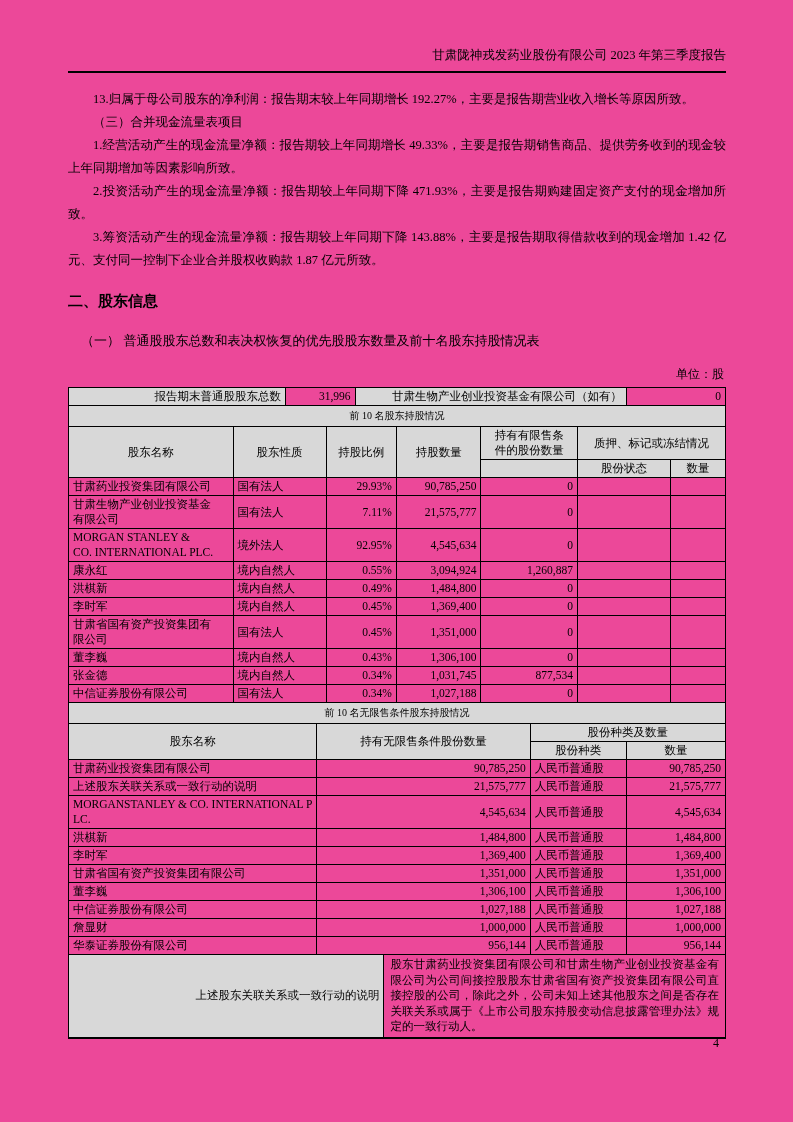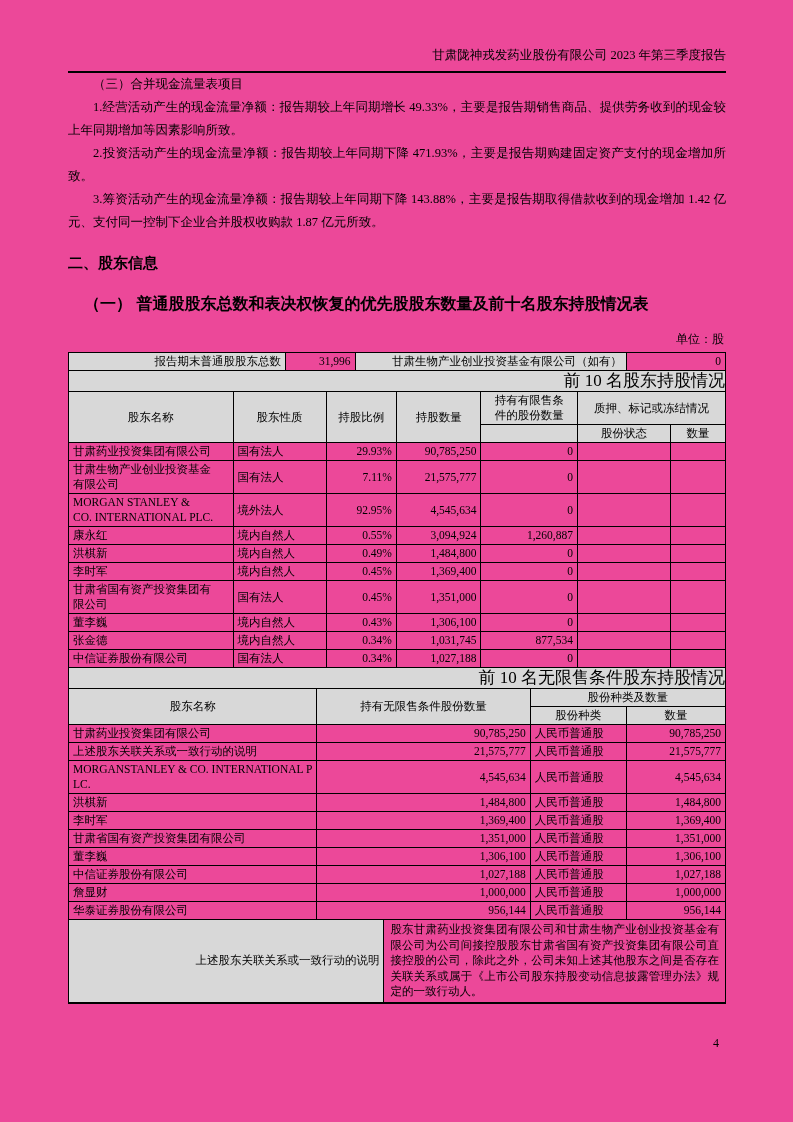--- a/index.html
+++ b/index.html
@@ -6,43 +6,44 @@
   .page {
     width:793px; height:1122px; background:#ec4899; position:relative;
     margin:0 auto; font-family:"Liberation Serif","DejaVu Serif",serif; color:#000;
     overflow:hidden;
   }
   .content { position:absolute; left:68px; top:46px; width:658px; }
   .doc-header { text-align:right; font-size:12.5px; line-height:18px; padding-bottom:7px; border-bottom:2.5px solid #000; }
   .para { font-size:12.5px; line-height:23px; text-align:justify; text-indent:2em; margin:0; }
   .para.first { margin-top:15px; }
   .sec-title { font-family:"Liberation Sans","DejaVu Sans",sans-serif; font-weight:bold; font-size:15px; margin:20px 0 0 0; }
-  .sub-title { font-family:"Liberation Sans","DejaVu Sans",sans-serif; font-weight:bold; font-size:16px; margin:21px 0 16px 0; text-indent:1em; }
+  .sub-title { font-family:"Liberation Sans","DejaVu Sans",sans-serif; font-weight:normal; font-size:13px; margin:21px 0 16px 0; text-indent:1em; }
   .unit { text-align:right; font-size:12px; margin:15px 2px 4px 0; }
   .tbl-wrap { border:1.5px solid #000; }
   table { width:100%; border-collapse:collapse; table-layout:fixed; font-size:11.5px; }
   td { border-right:1px solid #000; border-bottom:1px solid #000; padding:1px 4px; line-height:15px; vertical-align:middle; word-break:break-all; }
   td:last-child { border-right:none; }
   .no-bot td { border-bottom:none; }
-  .band { background:#d8d8d8; border-bottom:1px solid #000; text-align:right; font-size:17px; line-height:16px; padding:2px 0; }
+  .band { background:#d8d8d8; border-bottom:1px solid #000; text-align:center; font-size:10px; line-height:16px; padding:2px 0; }
   .hd { background:#d8d8d8; text-align:center; }
   .lbl { background:#d8d8d8; text-align:right; }
   .num { text-align:right; }
   .pre { white-space:pre-line; }
   .note-text { text-align:justify; line-height:15.5px; padding:2px 6px; }
   .page-num { position:absolute; right:74px; top:1036px; font-size:12px; }
 </style>
 </head>
 <body>
 
 <div class="page">
   <div class="content">
 
     <div class="doc-header">甘肃陇神戎发药业股份有限公司 2023 年第三季度报告</div>
 
+    <p class="para first">13.归属于母公司股东的净利润：报告期末较上年同期增长 192.27%，主要是报告期营业收入增长等原因所致。</p>
     <p class="para">（三）合并现金流量表项目</p>
     <p class="para">1.经营活动产生的现金流量净额：报告期较上年同期增长 49.33%，主要是报告期销售商品、提供劳务收到的现金较上年同期增加等因素影响所致。</p>
     <p class="para">2.投资活动产生的现金流量净额：报告期较上年同期下降 471.93%，主要是报告期购建固定资产支付的现金增加所致。</p>
     <p class="para">3.筹资活动产生的现金流量净额：报告期较上年同期下降 143.88%，主要是报告期取得借款收到的现金增加 1.42 亿元、支付同一控制下企业合并股权收购款 1.87 亿元所致。</p>
 
     <h2 class="sec-title">二、股东信息</h2>
     <h3 class="sub-title">（一）  普通股股东总数和表决权恢复的优先股股东数量及前十名股东持股情况表</h3>
 
     <div class="unit">单位：股</div>
 

